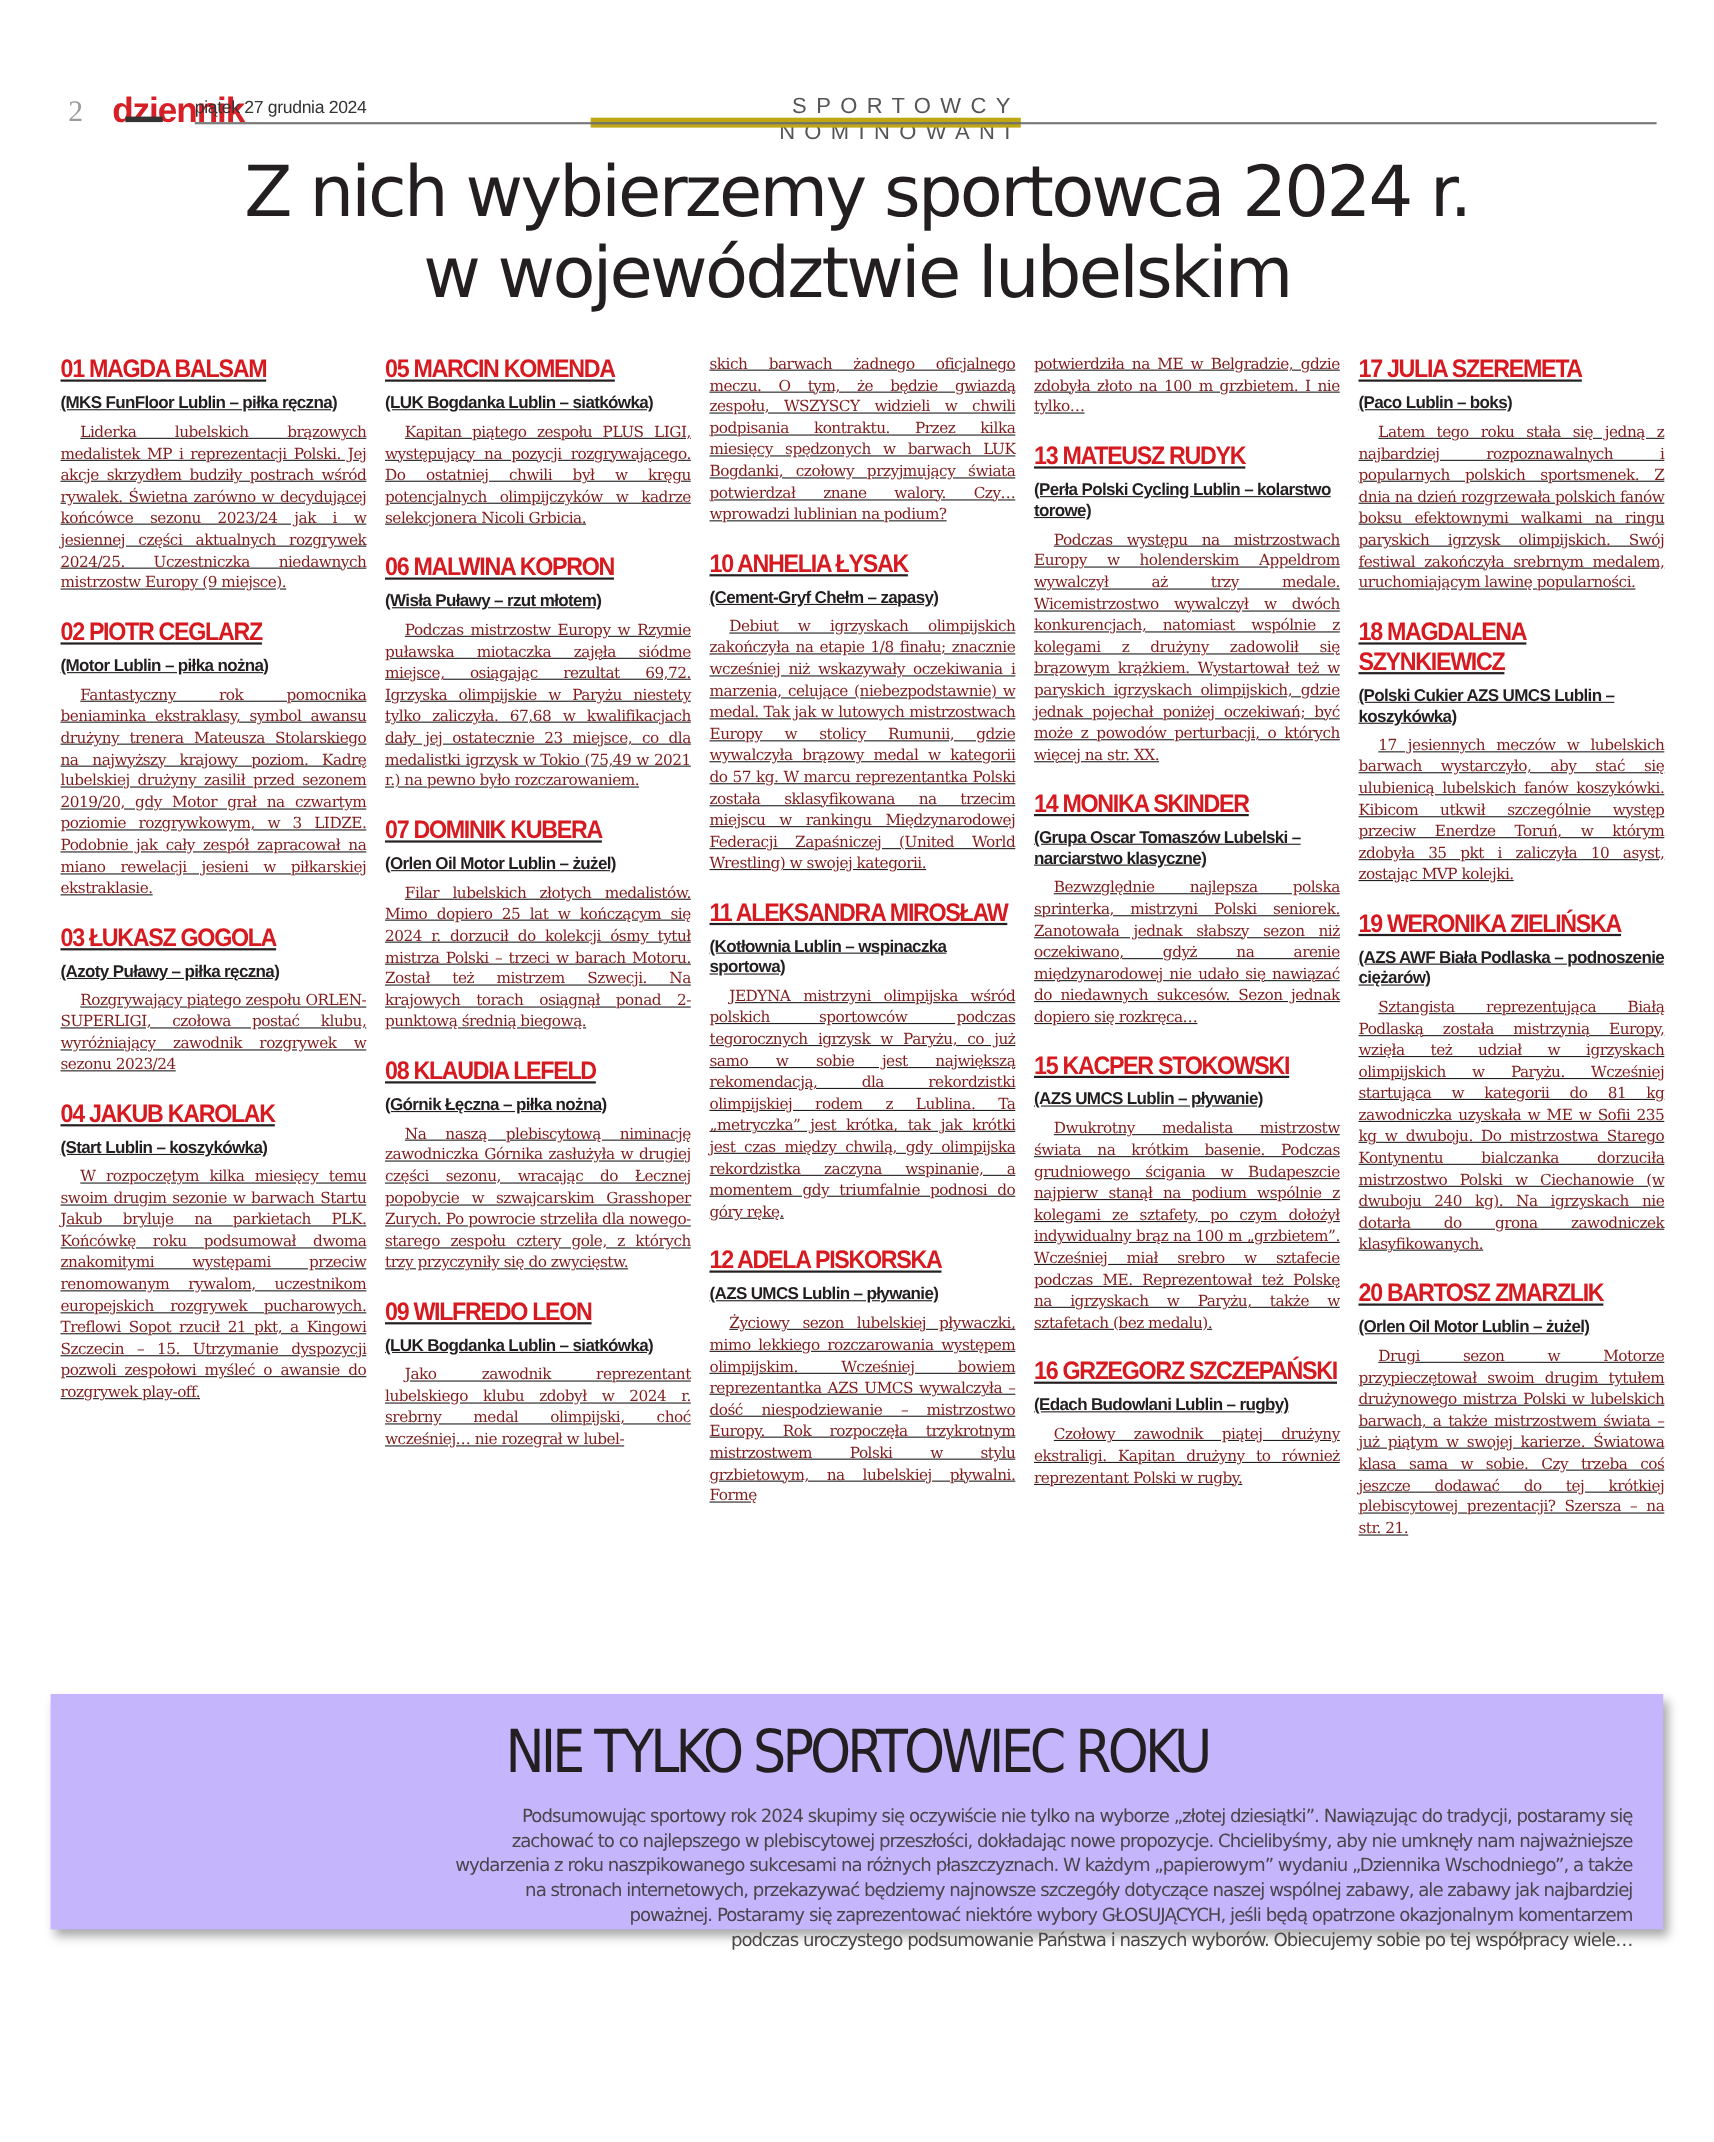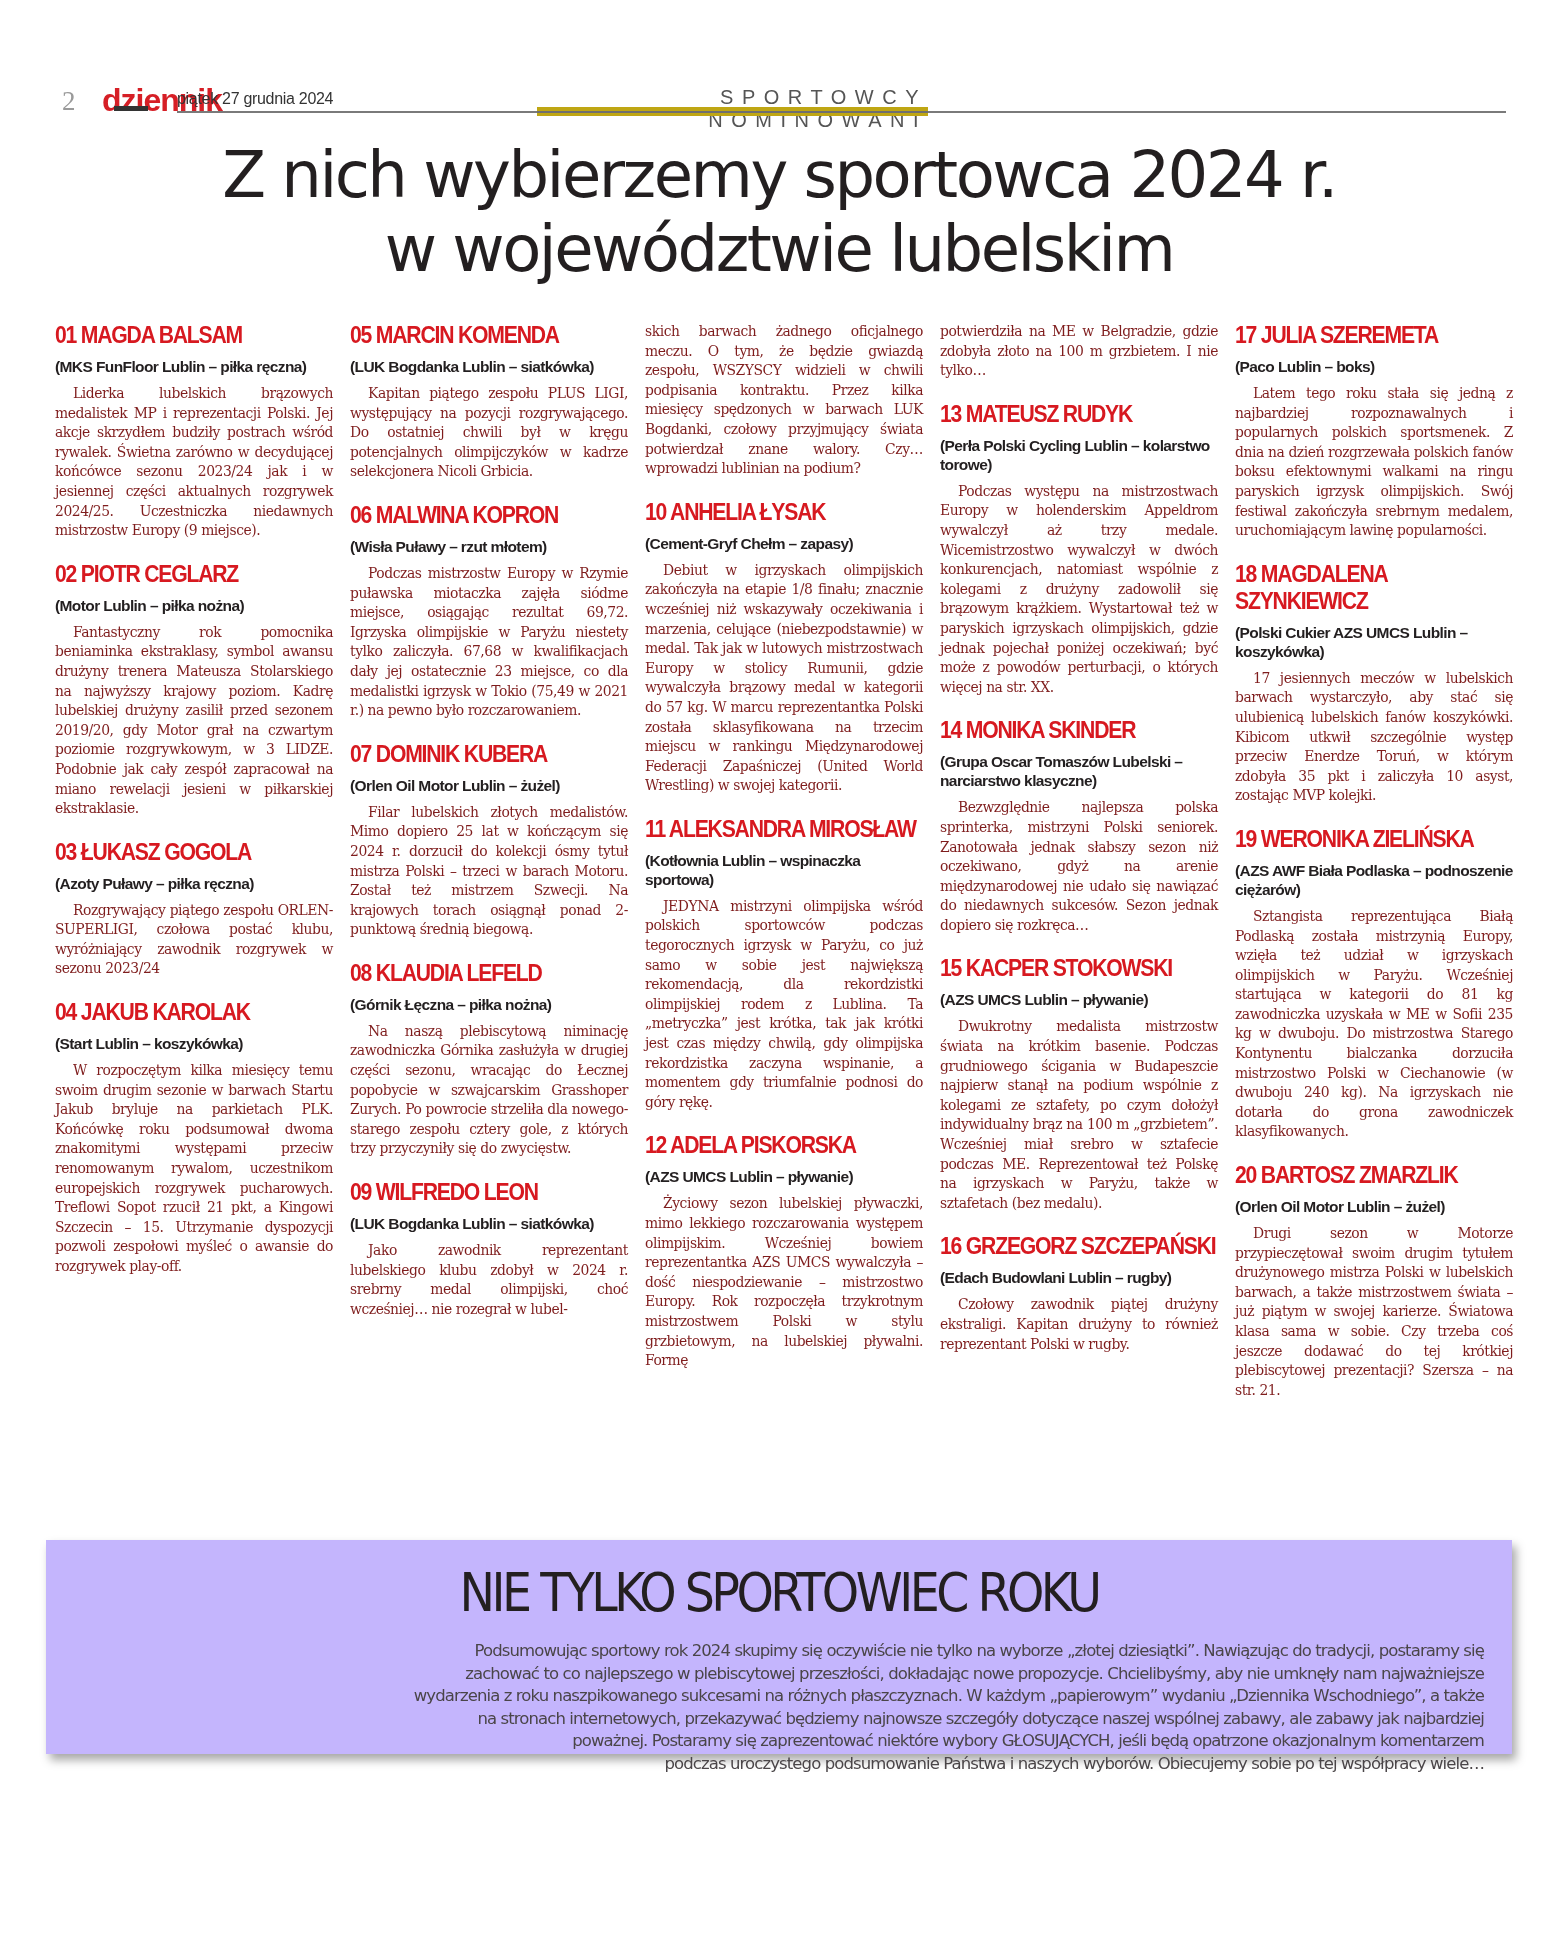--- a/index.html
+++ b/index.html
@@ -15,21 +15,21 @@
   .pub-date { position: absolute; left: 115px; top: 4px; font-family: "Liberation Sans", sans-serif; font-size: 16px; color: #333; letter-spacing: -0.3px; }
   .section-label { position: absolute; left: 475px; top: 0; width: 390px; text-align: right; font-family: "Liberation Sans", sans-serif; font-size: 20px; letter-spacing: 8.5px; color: #555; font-weight: 300; }
   .section-bar { position: absolute; left: 475px; top: 21px; width: 391px; height: 9px; background: #bfa613; }
   .section-bar::after { content: ""; position: absolute; left: 0; right: 0; top: 4px; height: 2px; background: #6f6f6f; }
 
   
   .main-title { position: absolute; left: 0; right: 0; top: 138px; text-align: center; font-family: "DejaVu Sans", sans-serif; font-size: 64px; line-height: 74px; color: #231f20; letter-spacing: -2.5px; }
 
   
   .columns { position: absolute; left: 55px; top: 322px; width: 1460px; height: 1200px; }
-  .col { position: absolute; top: 0; width: 278px; }
+  .col { position: absolute; top: 0; width: 278px; text-decoration: underline; }
   .col-1 { left: 0; } .col-2 { left: 295px; } .col-3 { left: 590px; } .col-4 { left: 885px; } .col-5 { left: 1180px; }
 
   .entry { margin-bottom: 20px; }
   .entry h2 { font-family: "Liberation Sans", sans-serif; font-weight: bold; font-size: 23px; line-height: 27px; color: #d71920; letter-spacing: -1.3px; margin-bottom: 8px; transform: scaleX(0.92); transform-origin: left; white-space: nowrap; }
   .entry h2.wrap { white-space: normal; }
   .entry .club { font-family: "Liberation Sans", sans-serif; font-weight: bold; font-size: 15.5px; line-height: 19px; color: #231f20; letter-spacing: -0.6px; margin-bottom: 8px; }
   .entry p { font-family: "DejaVu Serif", serif; font-size: 13.9px; line-height: 19.6px; color: #7f1d1d; text-align: justify; text-indent: 18px; letter-spacing: -0.45px; hyphens: auto; }
   .entry p.cont { text-indent: 0; }
 
   

